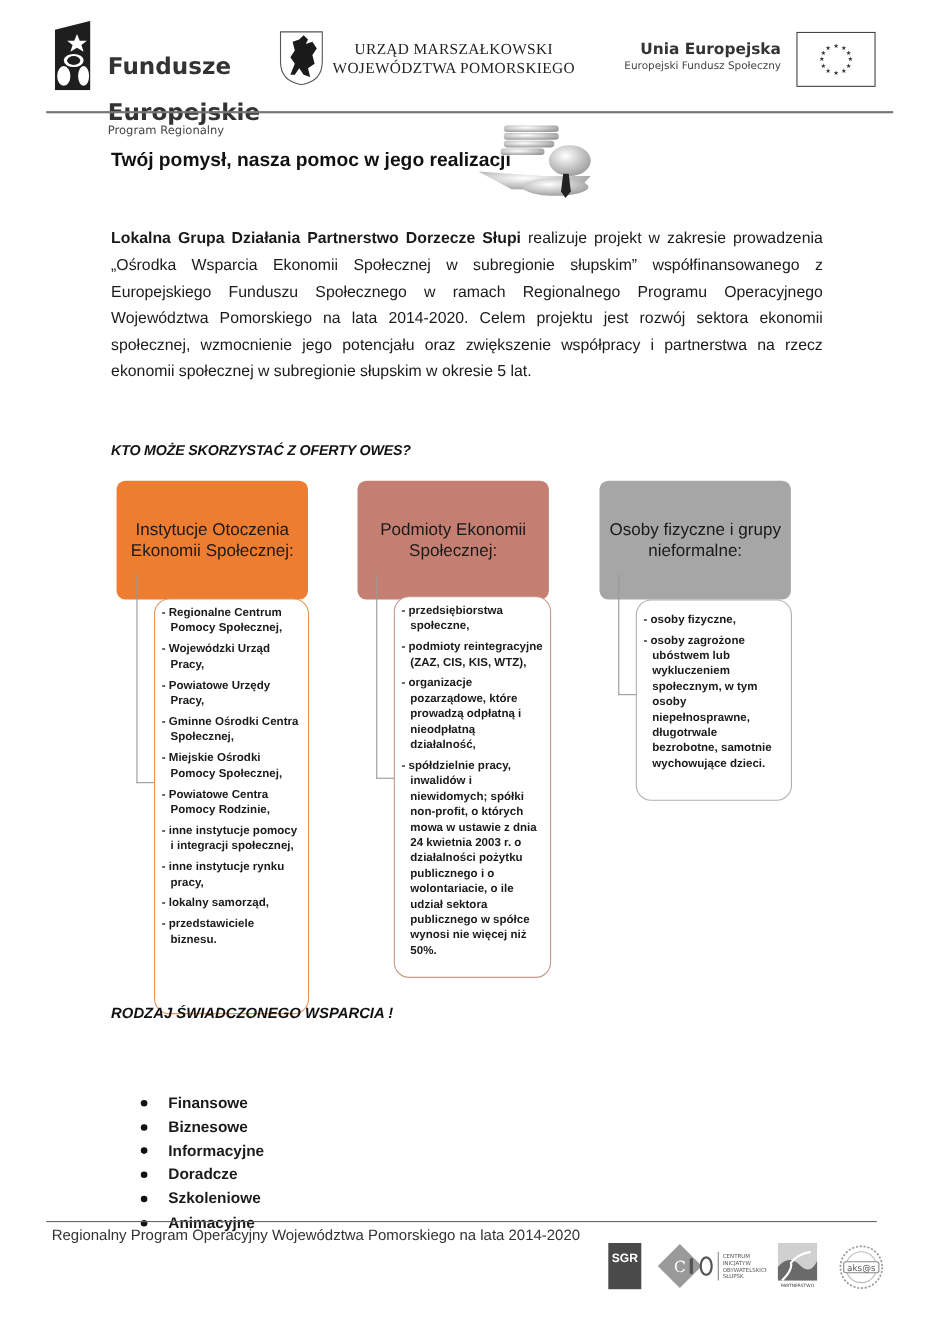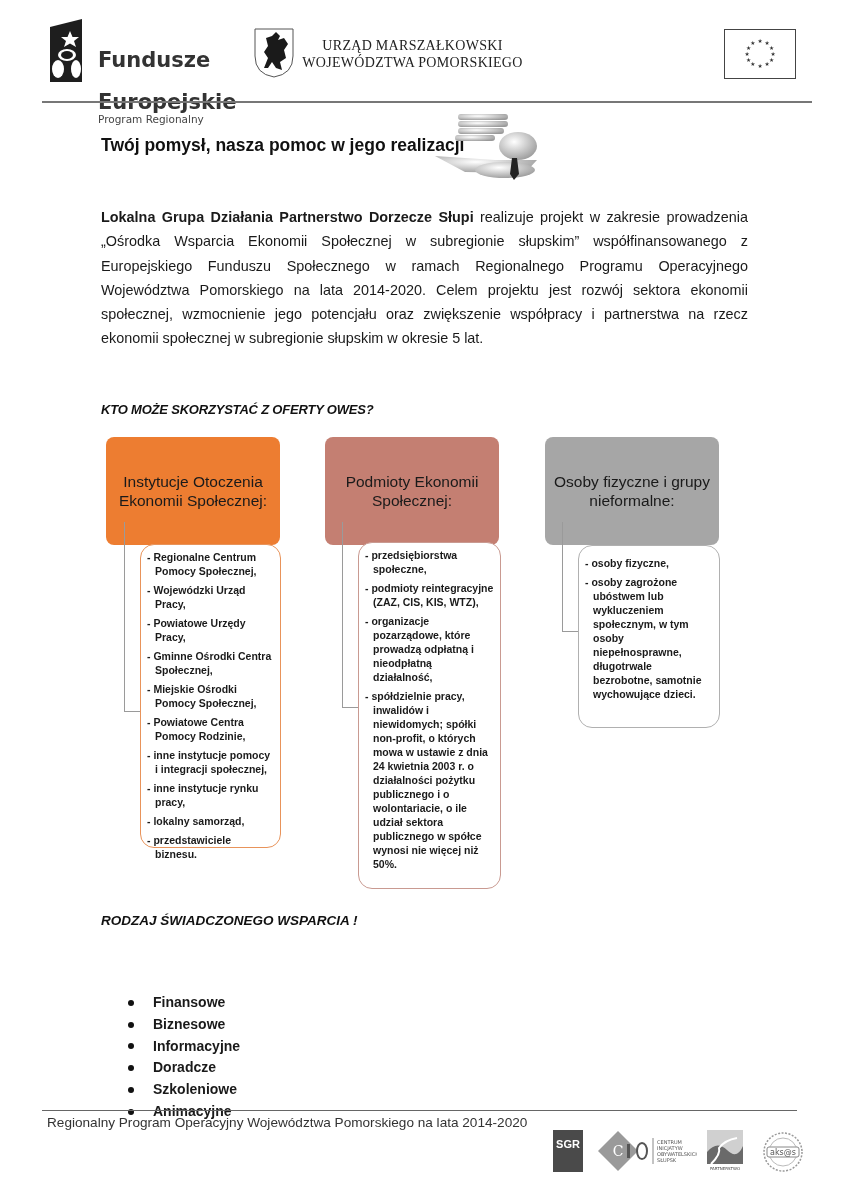--- a/index.html
+++ b/index.html
@@ -37,21 +37,21 @@
   .cat-1 { left: 106px; background: #ed7d31; }
   .cat-2 { left: 325px; background: #c47f72; }
   .cat-3 { left: 545px; background: #a6a6a6; }
 
   .connector { position: absolute; border-left: 1.5px solid #9a9a9a; border-bottom: 1.5px solid #9a9a9a; width: 22px; }
   .con-1 { left: 124px; top: 522px; height: 190px; }
   .con-2 { left: 342px; top: 522px; height: 186px; }
   .con-3 { left: 562px; top: 522px; height: 110px; }
 
   .detail { position: absolute; background: #fff; border-radius: 14px; padding: 5px 6px 6px 6px; font-family: "Liberation Sans", sans-serif; font-weight: bold; font-size: 10.5px; line-height: 14px; color: #1a1a1a; }
-  .det-1 { left: 140px; top: 544px; width: 141px; height: 304px; border: 1.5px solid #e8935a; }
+  .det-1 { left: 140px; top: 544px; width: 141px; height: 378px; border: 1.5px solid #e8935a; }
   .det-2 { left: 358px; top: 542px; width: 143px; height: 347px; border: 1.5px solid #c99a91; }
   .det-3 { left: 578px; top: 545px; width: 142px; height: 183px; border: 1.5px solid #b0b0b0; padding-top: 10px; }
   .detail .item { margin-bottom: 5px; padding-left: 8px; text-indent: -8px; }
 
   
   .support-list { position: absolute; left: 127px; top: 955px; list-style: none; margin-top: 37px; }
   .support-list li { font-family: "Liberation Sans", sans-serif; font-weight: bold; font-size: 14px; line-height: 21.8px; color: #1a1a1a; display: flex; align-items: center; }
   .support-list .bullet { width: 6px; height: 6px; border-radius: 50%; background: #111; display: inline-block; margin-right: 19px; margin-left: 1px; }
 
   
@@ -83,20 +83,24 @@
 
   <svg class="crest" viewBox="0 0 40 50">
     <path d="M1,1 H39 V28 Q39,46 20,49 Q1,46 1,28 Z" fill="#fff" stroke="#555" stroke-width="1"></path>
     <path d="M10,40 L14,30 L10,24 L14,18 L12,10 L18,8 L22,4 L26,8 L24,12 L30,10 L34,16 L30,22 L32,30 L26,34 L28,42 L22,40 L18,34 L14,40 Z" fill="#1a1a1a"></path>
   </svg>
   <div class="um-text">
     <div>URZĄD MARSZAŁKOWSKI</div>
     <div>WOJEWÓDZTWA POMORSKIEGO</div>
   </div>
 
+  <div class="ue-text">
+    <div class="ue-t1">Unia Europejska</div>
+    <div class="ue-t2">Europejski Fundusz Społeczny</div>
+  </div>
   <svg class="eu-flag" viewBox="0 0 72 50">
     <g fill="#333" font-size="6" text-anchor="middle" font-family="DejaVu Sans, sans-serif">
       <text x="36" y="14">★</text>
         <text x="43.5" y="16">★</text>
         <text x="48" y="21">★</text>
       <text x="49.5" y="27">★</text>
         <text x="48" y="33">★</text>
         <text x="43.5" y="38">★</text>
       <text x="36" y="40">★</text>
         <text x="28.5" y="38">★</text>

